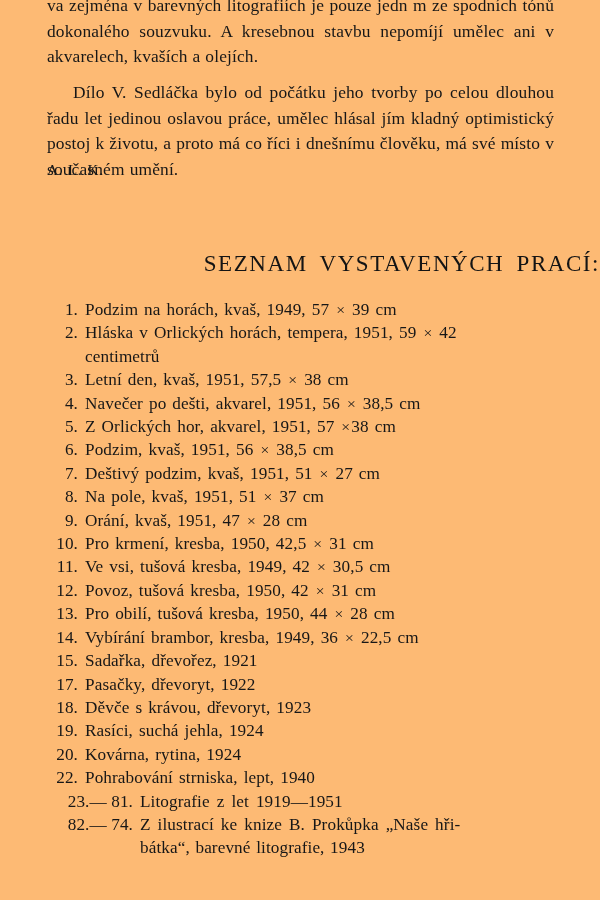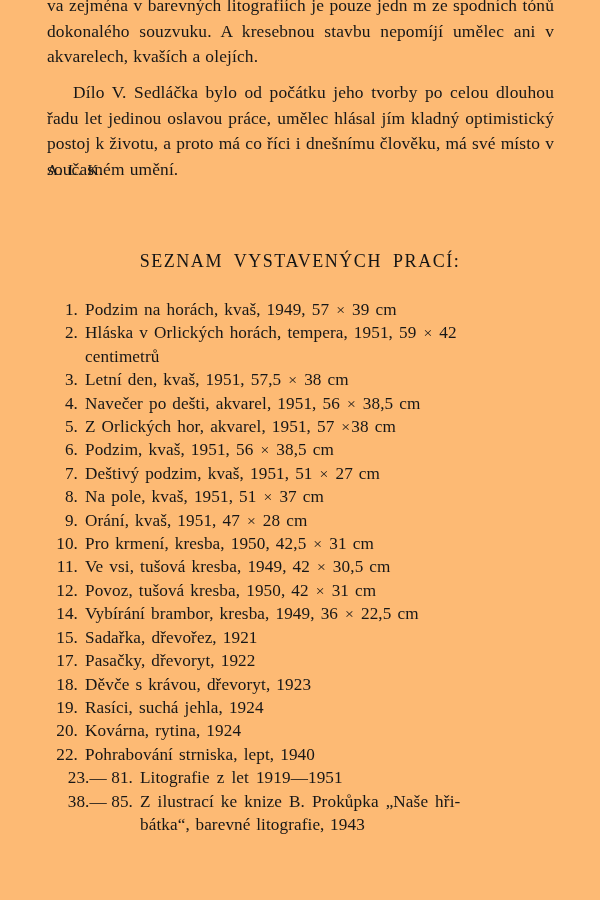--- a/index.html
+++ b/index.html
@@ -66,22 +66,22 @@
     letter-spacing: 0.9px;
     color: #171717;
   }
 
   
   .section-heading {
     position: absolute;
     top: 251px;
     left: 0;
     width: 600px;
-    text-align: center;
-    font-size: 18px;
+    text-align: right;
+    font-size: 23px;
     letter-spacing: 1.55px;
     word-spacing: 5px;
     font-weight: normal;
     color: #141414;
     margin: 0;
     white-space: nowrap;
   }
 
   
   .catalogue {
@@ -194,20 +194,24 @@
       </li>
       <li class="cat-item">
         <span class="cat-num">11.</span>
         <span class="cat-text">Ve vsi, tušová kresba, 1949, 42 <span class="times">×</span> 30,5 cm</span>
       </li>
       <li class="cat-item">
         <span class="cat-num">12.</span>
         <span class="cat-text">Povoz, tušová kresba, 1950, 42 <span class="times">×</span> 31 cm</span>
       </li>
       <li class="cat-item">
+        <span class="cat-num">13.</span>
+        <span class="cat-text">Pro obilí, tušová kresba, 1950, 44 <span class="times">×</span> 28 cm</span>
+      </li>
+      <li class="cat-item">
         <span class="cat-num">14.</span>
         <span class="cat-text">Vybírání brambor, kresba, 1949, 36 <span class="times">×</span> 22,5 cm</span>
       </li>
       <li class="cat-item">
         <span class="cat-num">15.</span>
         <span class="cat-text">Sadařka, dřevořez, 1921</span>
       </li>
       <li class="cat-item">
         <span class="cat-num">17.</span>
         <span class="cat-text">Pasačky, dřevoryt, 1922</span>
@@ -226,19 +230,19 @@
       </li>
       <li class="cat-item">
         <span class="cat-num">22.</span>
         <span class="cat-text">Pohrabování strniska, lept, 1940</span>
       </li>
       <li class="cat-item wide">
         <span class="cat-num">23.— 81.</span>
         <span class="cat-text">Litografie z let 1919—1951</span>
       </li>
       <li class="cat-item wide">
-        <span class="cat-num">38.— 85.</span>
+        <span class="cat-num">82.— 74.</span>
         <span class="cat-text">Z ilustrací ke knize B. Prokůpka „Naše hři-</span>
         <span class="cat-cont">bátka“, barevné litografie, 1943</span>
       </li>
     </ol>
 
 </div>
 
 </body></html>

